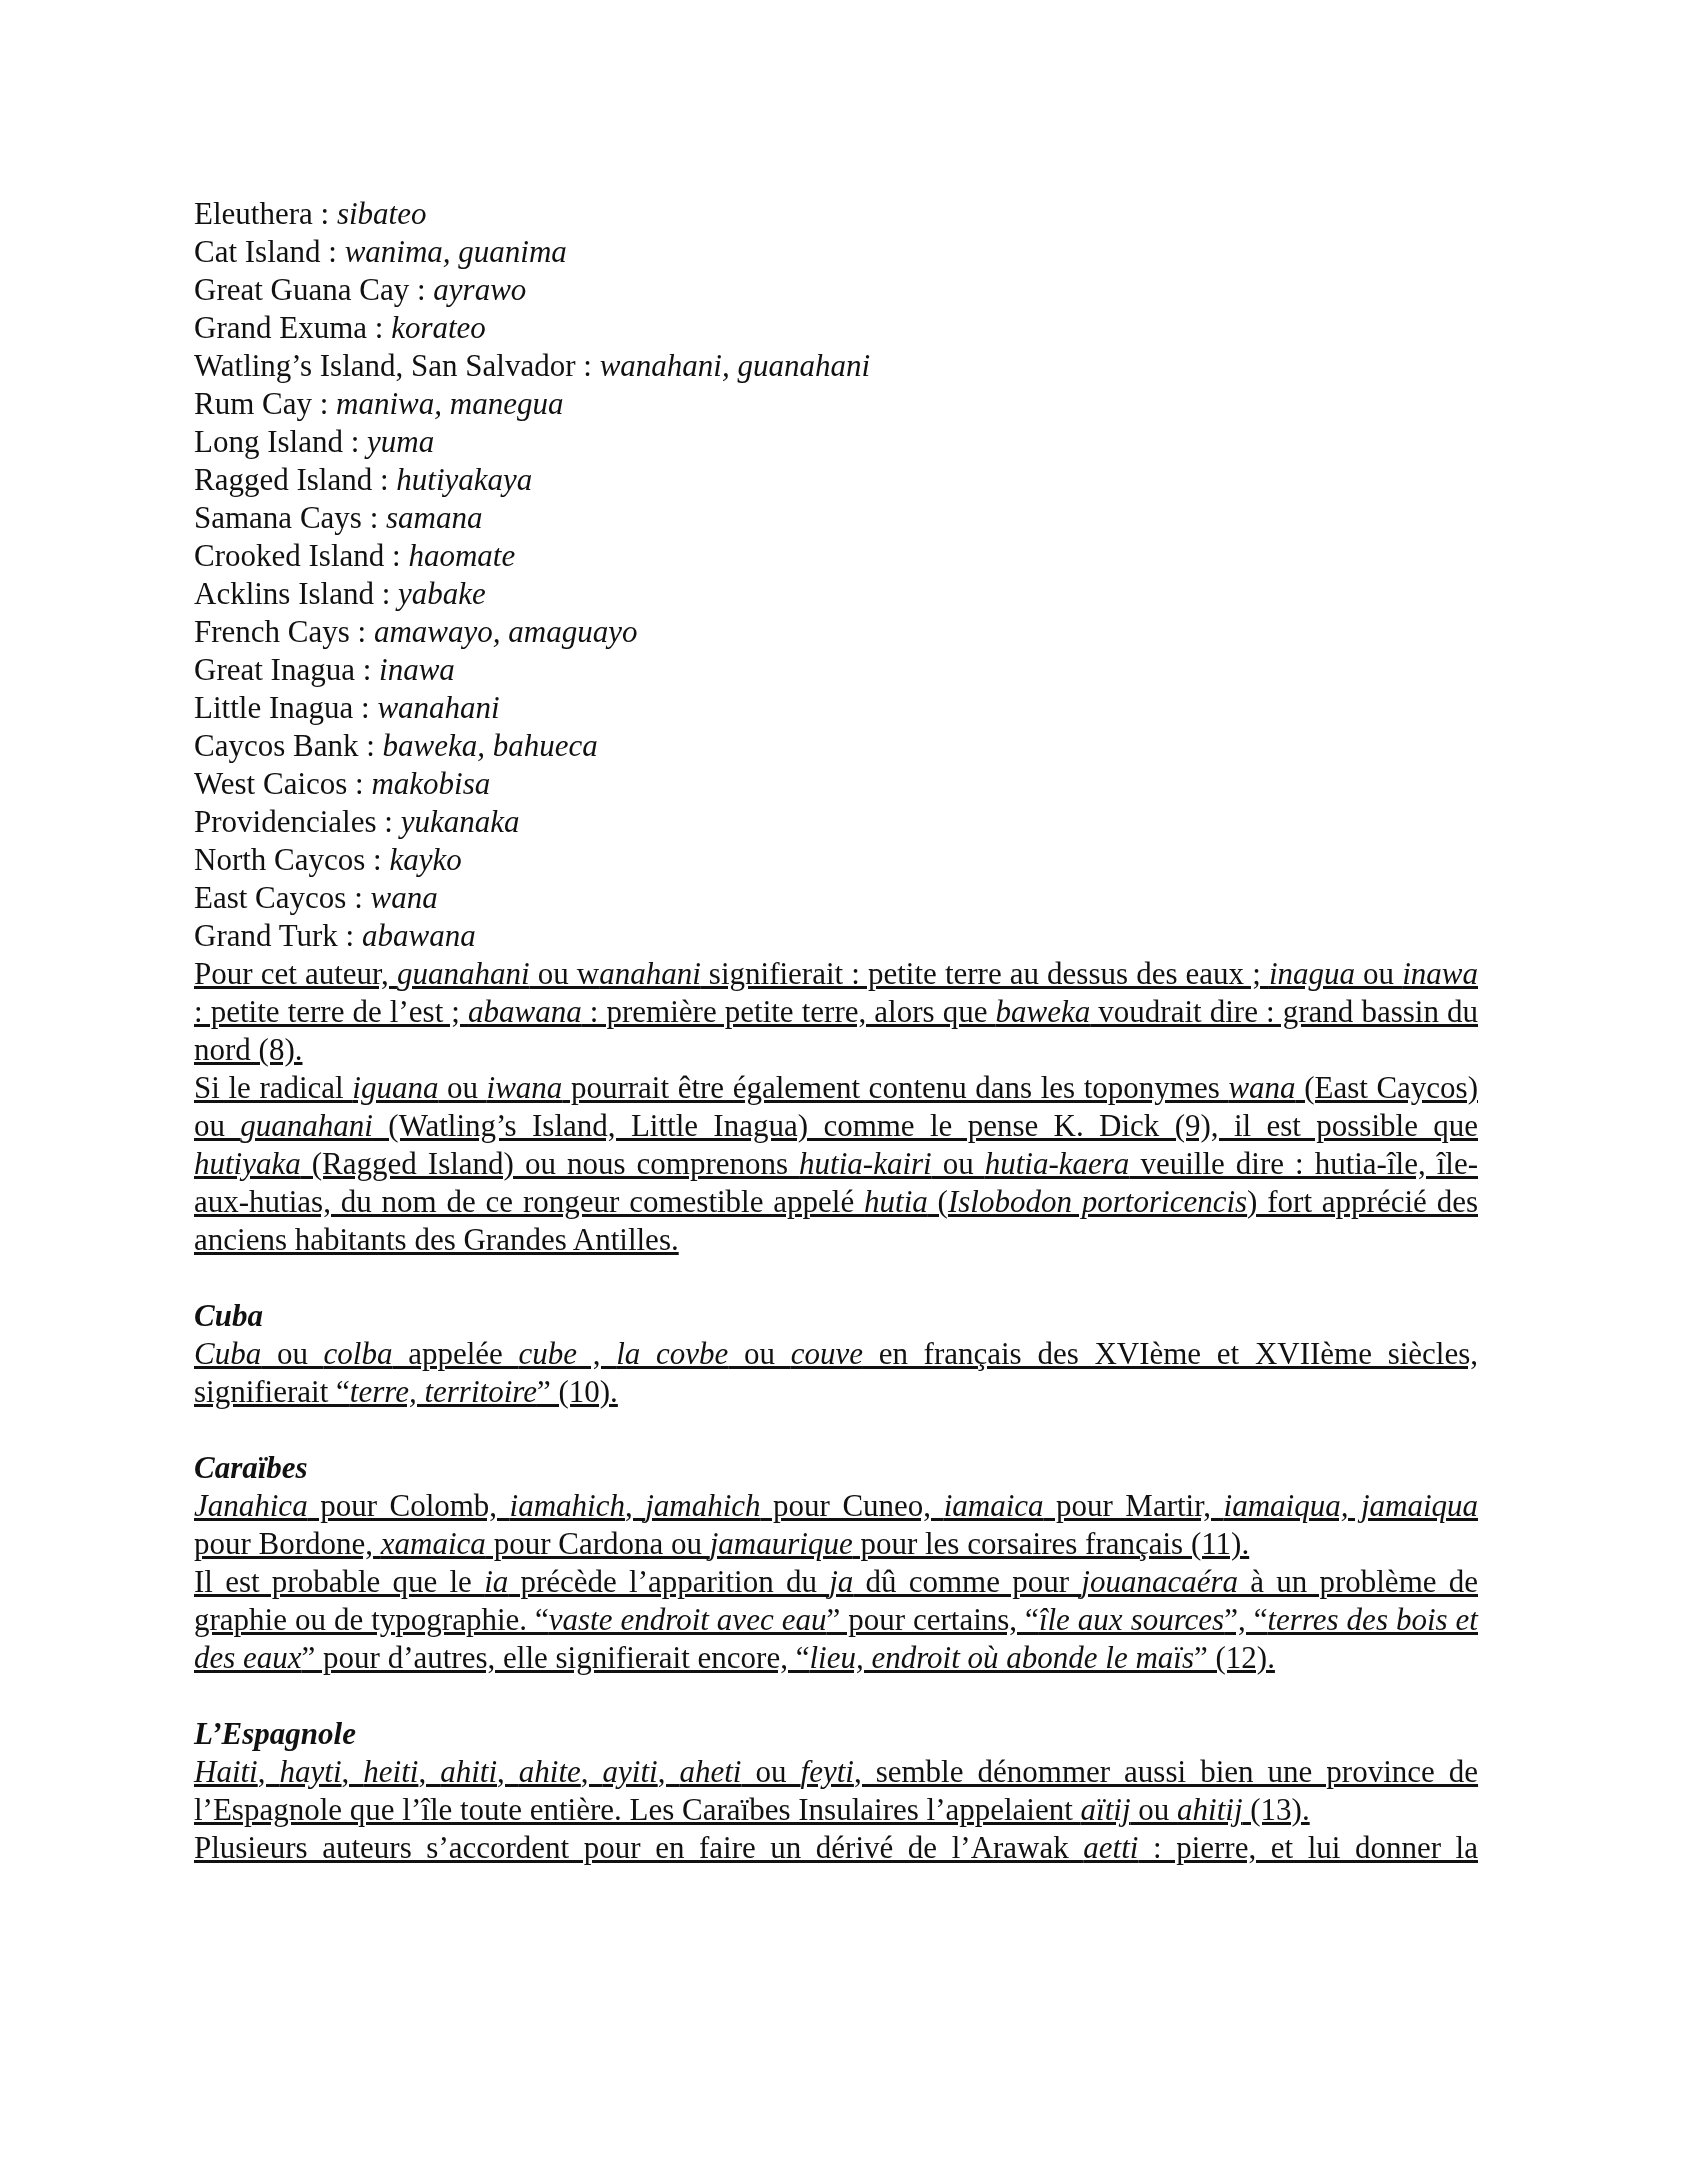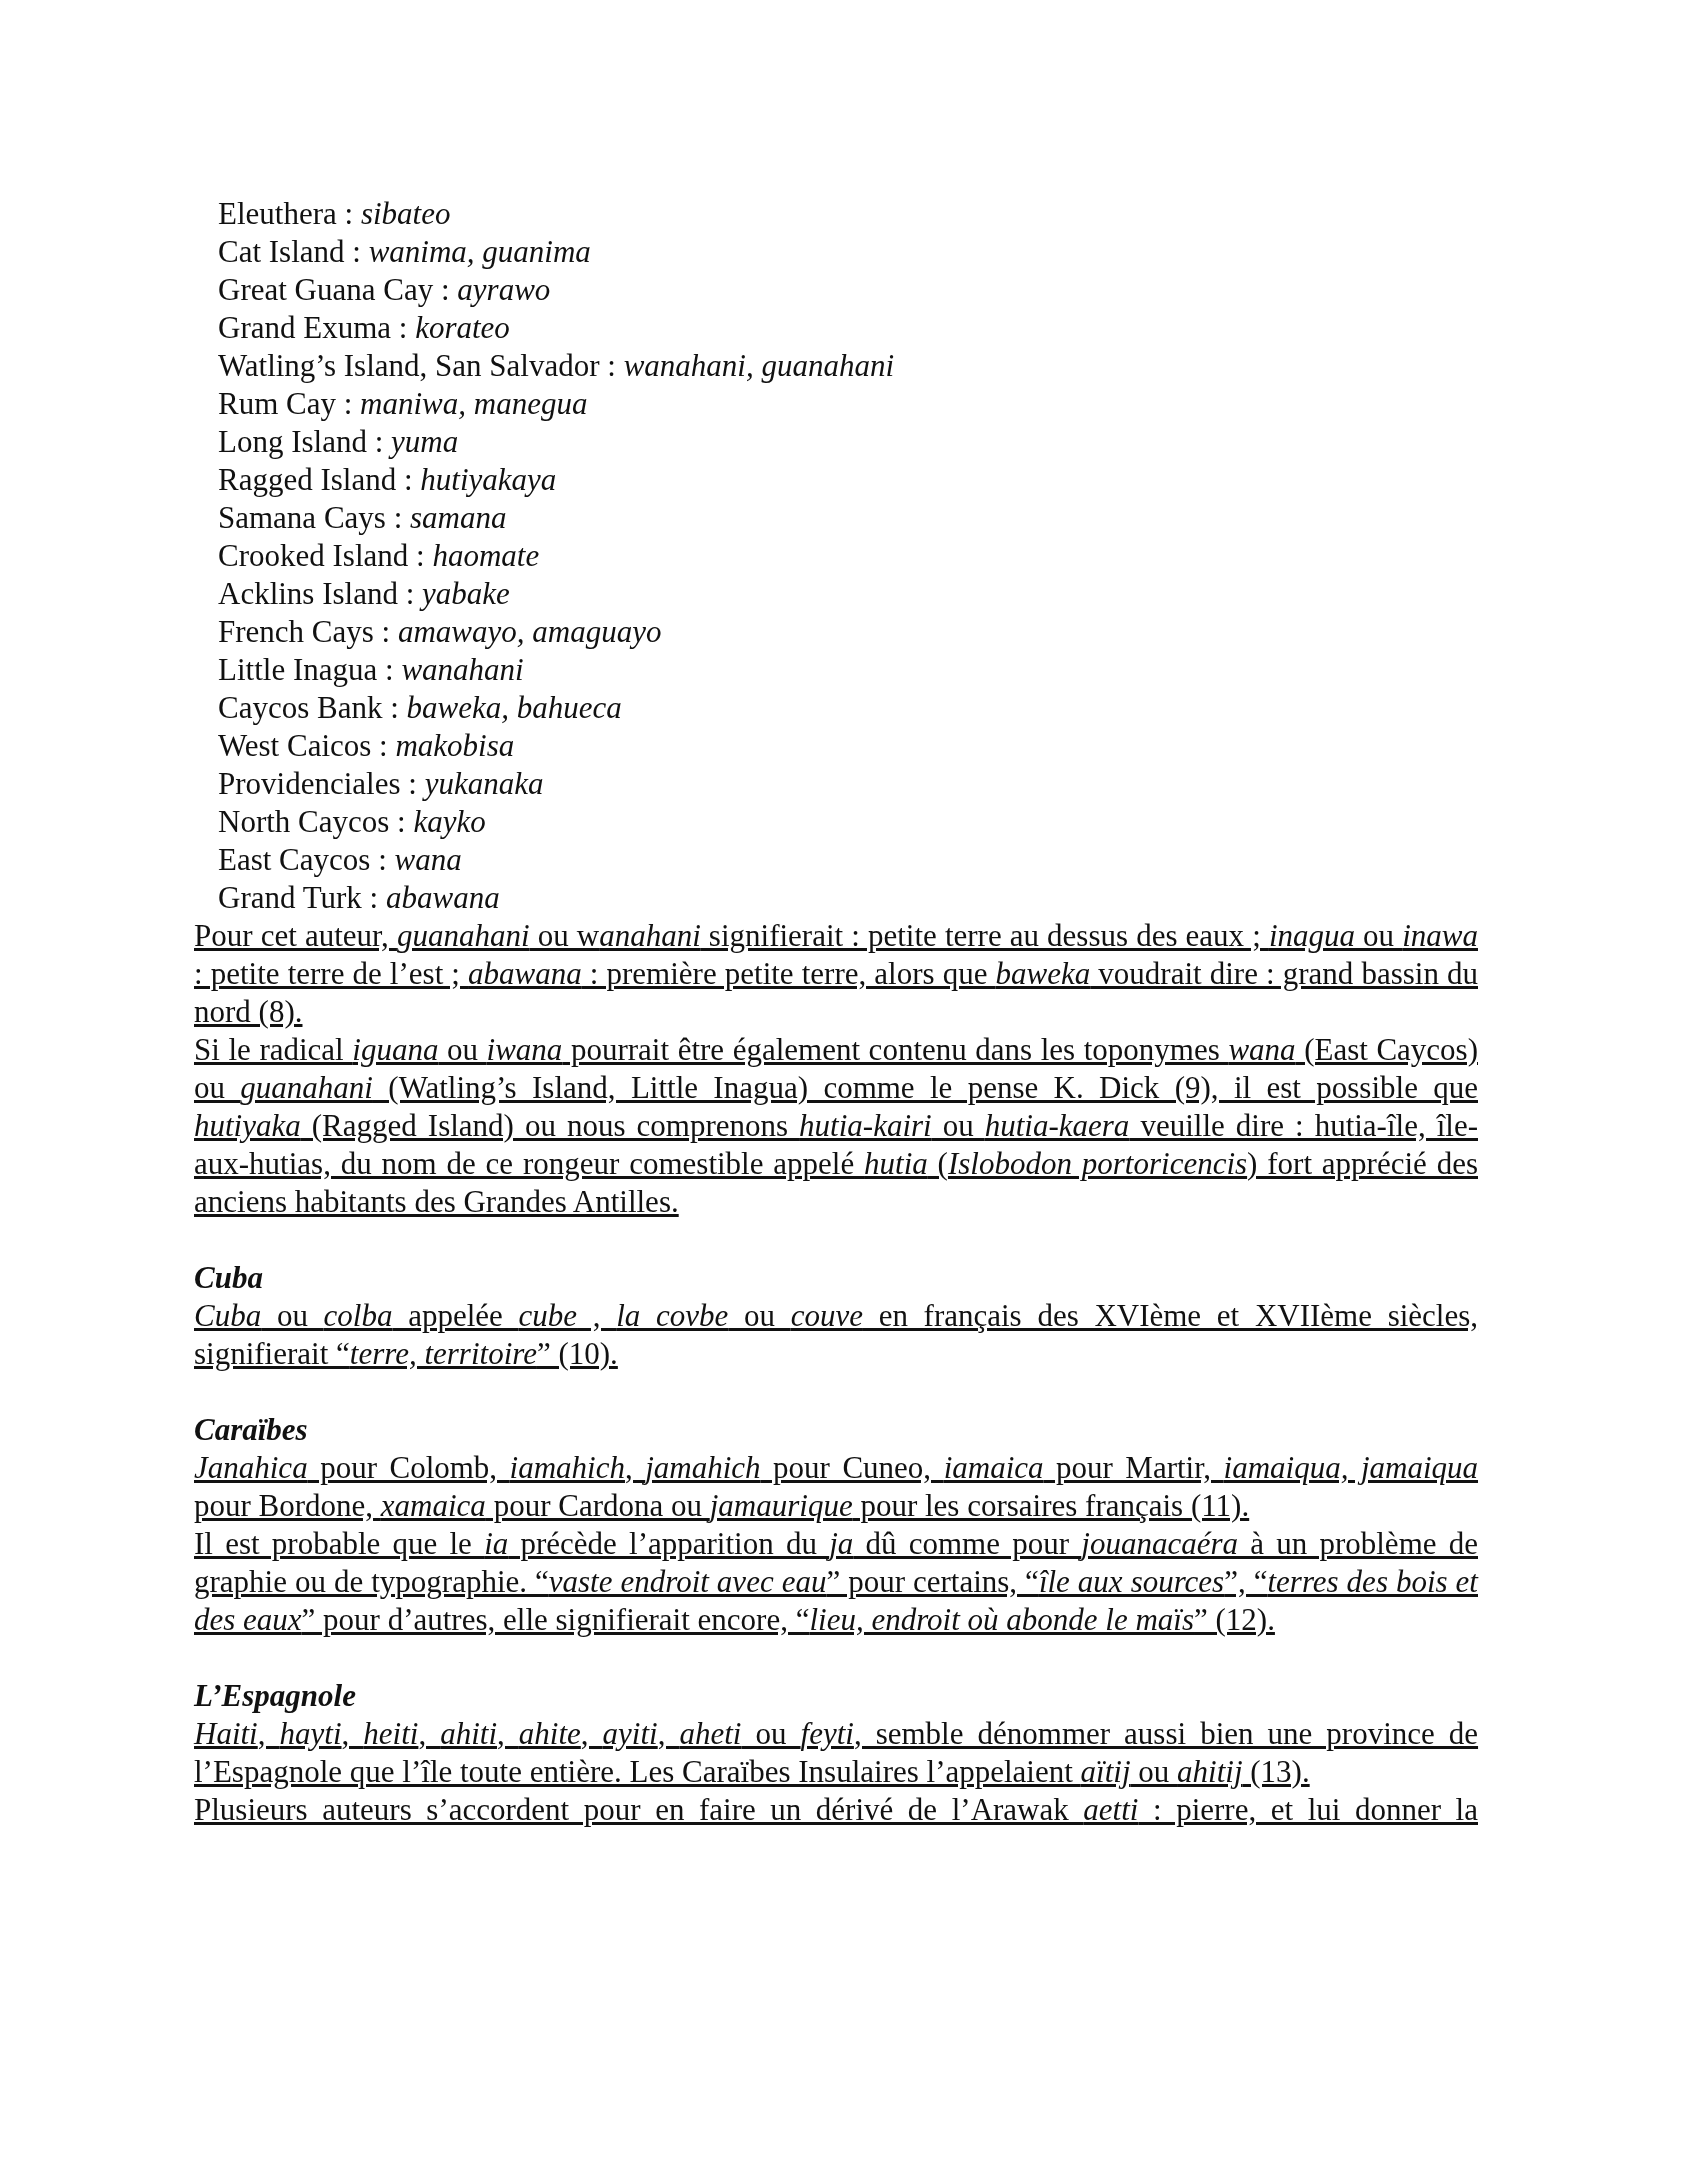--- a/index.html
+++ b/index.html
@@ -2,21 +2,21 @@
 <html style="font-size:8px"><head>
 <meta charset="utf-8">
 <style>
   html, body { margin:0; padding:0; background:#ffffff; }
   body { width:1687px; height:2183px; position:relative; overflow:hidden; }
   .page {
     position:absolute; left:194px; top:195px; width:1284px;
     font-family:"Liberation Serif", serif;
     font-size:31px; line-height:38px; color:#111111;
   }
-  .line { white-space:nowrap;margin-left:24px; }
+  .line { white-space:nowrap; }
   .para { text-align:justify; text-align-last:left;text-decoration:underline; }
   .gap { height:38px; }
   .heading { font-weight:bold; font-style:italic; }
   i, .it { font-style:italic; }
 </style>
 </head>
 <body>
 
 <div class="page">
   <div id="island-list">
@@ -25,20 +25,21 @@
       <div class="line"><span>Great Guana Cay</span><span> : </span><i>ayrawo</i></div>
       <div class="line"><span>Grand Exuma</span><span> : </span><i>korateo</i></div>
       <div class="line"><span>Watling’s Island, San Salvador</span><span> : </span><i>wanahani, guanahani</i></div>
       <div class="line"><span>Rum Cay</span><span> : </span><i>maniwa, manegua</i></div>
       <div class="line"><span>Long Island</span><span> : </span><i>yuma</i></div>
       <div class="line"><span>Ragged Island</span><span> : </span><i>hutiyakaya</i></div>
       <div class="line"><span>Samana Cays</span><span> : </span><i>samana</i></div>
       <div class="line"><span>Crooked Island</span><span> : </span><i>haomate</i></div>
       <div class="line"><span>Acklins Island</span><span> : </span><i>yabake</i></div>
       <div class="line"><span>French Cays</span><span> : </span><i>amawayo, amaguayo</i></div>
+      <div class="line"><span>Great Inagua</span><span> : </span><i>inawa</i></div>
       <div class="line"><span>Little Inagua</span><span> : </span><i>wanahani</i></div>
       <div class="line"><span>Caycos Bank</span><span> : </span><i>baweka, bahueca</i></div>
       <div class="line"><span>West Caicos</span><span> : </span><i>makobisa</i></div>
       <div class="line"><span>Providenciales</span><span> : </span><i>yukanaka</i></div>
       <div class="line"><span>North Caycos</span><span> : </span><i>kayko</i></div>
       <div class="line"><span>East Caycos</span><span> : </span><i>wana</i></div>
       <div class="line"><span>Grand Turk</span><span> : </span><i>abawana</i></div>
     </div>
 
   <div class="para"><span>Pour cet auteur, </span><i>guanahani</i><span> ou w</span><i>anahani</i><span> signifierait : petite terre au dessus des eaux ; </span><i>inagua</i><span> ou </span><i>inawa</i><span> : petite terre de l’est ; </span><i>abawana</i><span> : première petite terre, alors que </span><i>baweka</i><span> voudrait dire : grand bassin du nord (8).</span></div>

